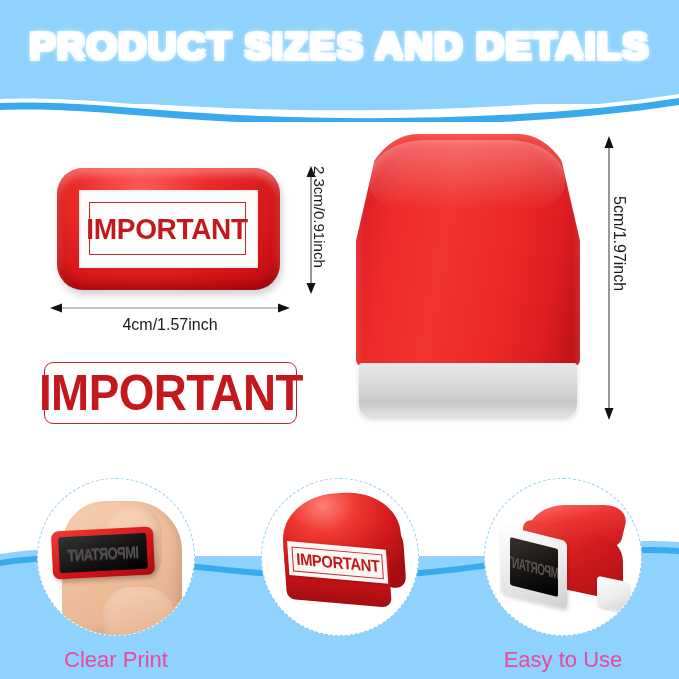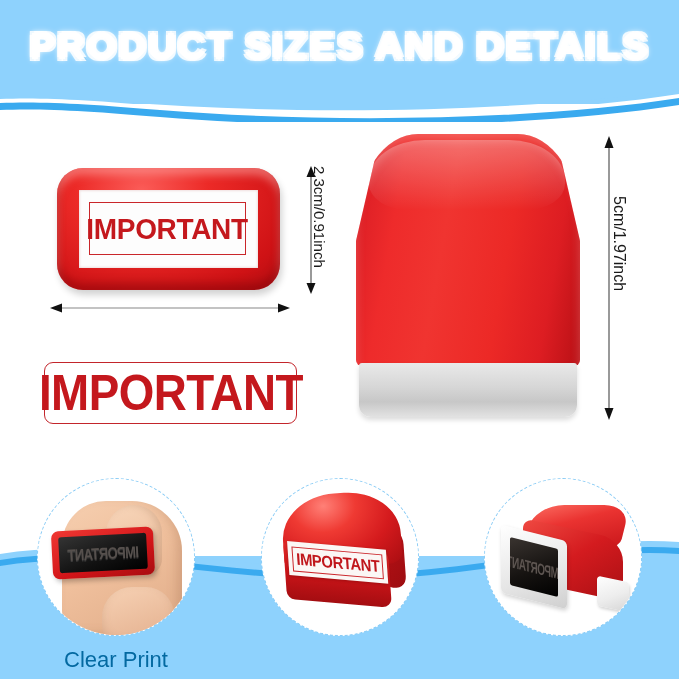--- a/index.html
+++ b/index.html
@@ -240,21 +240,21 @@
     margin: 0 auto;
     border-radius: 50%;
     background: #ffffff;
     border: 1.6px dashed #8ccdf6;
     box-sizing: border-box;
     overflow: hidden;
   }
   .feature-label {
     margin-top: 11px;
     font-size: 22px;
-    color: #0369a1;
+    color: #ec4899;
     font-family: "Liberation Sans", sans-serif;
     white-space: nowrap;
     text-align: center;
   }
   #feature-0 { left: 21px; top: 478px; }
   #feature-1 { left: 245px; top: 478px; }
   #feature-2 { left: 468px; top: 478px; }
 
   
   .hand {
@@ -473,20 +473,21 @@
       </svg>
       <div class="dim-label">2.3cm/0.91inch</div>
     </div>
 
     <div class="dim-h-left">
       <svg width="240" height="16" viewBox="0 0 240 16">
         <line x1="9" y1="8" x2="231" y2="8" stroke="#888" stroke-width="1.1"></line>
         <polygon points="0,8 12,3.5 12,12.5" fill="#111"></polygon>
         <polygon points="240,8 228,3.5 228,12.5" fill="#111"></polygon>
       </svg>
+      <div class="dim-label">4cm/1.57inch</div>
     </div>
 
     <div class="impression">
       <span class="impression-text">IMPORTANT</span>
     </div>
 
     <div class="body3d-wrap">
       <div class="body3d-top">
         <div class="body3d-top-hl"></div>
       </div>
@@ -547,15 +548,16 @@
         <div class="use-red-top"></div>
         <div class="use-red-body"></div>
         <div class="use-white-frame">
           <div class="use-die">
             <span>IMPORTANT</span>
           </div>
         </div>
         <div class="use-cap"></div>
       </div>
     </div>
+    <div class="feature-label">Easy to Use</div>
   </div>
 
 </div>
 
 </body></html>

